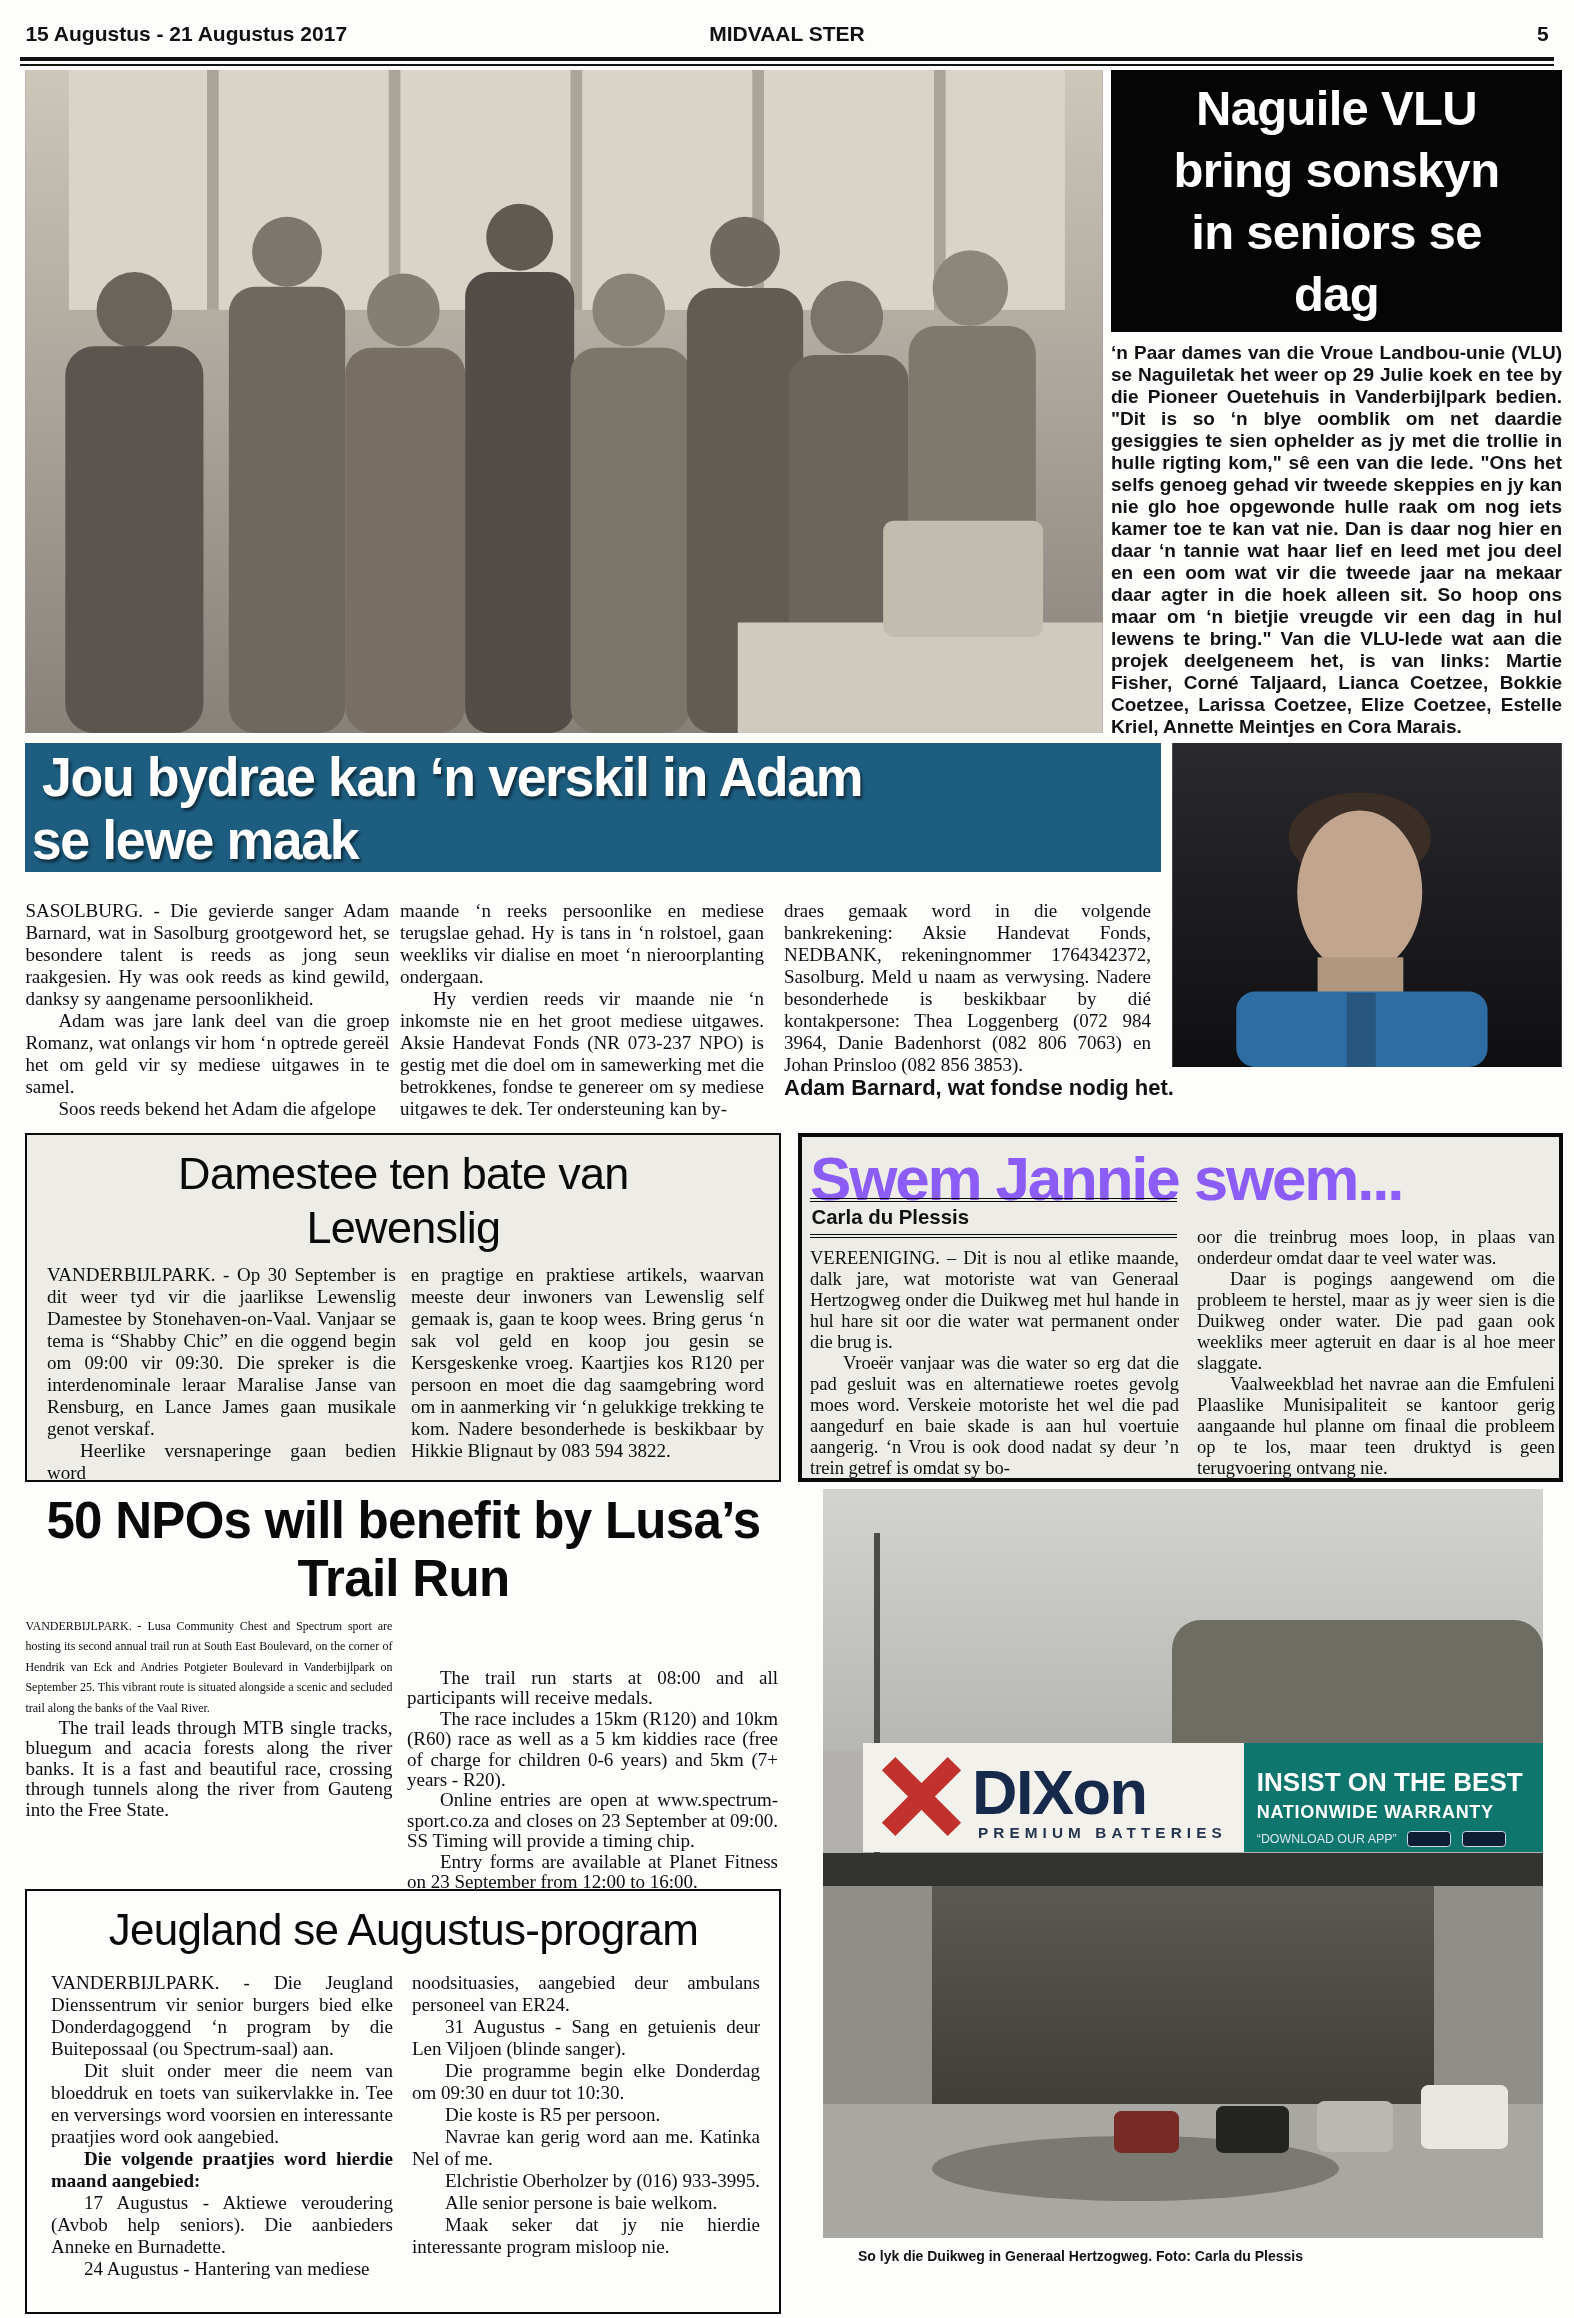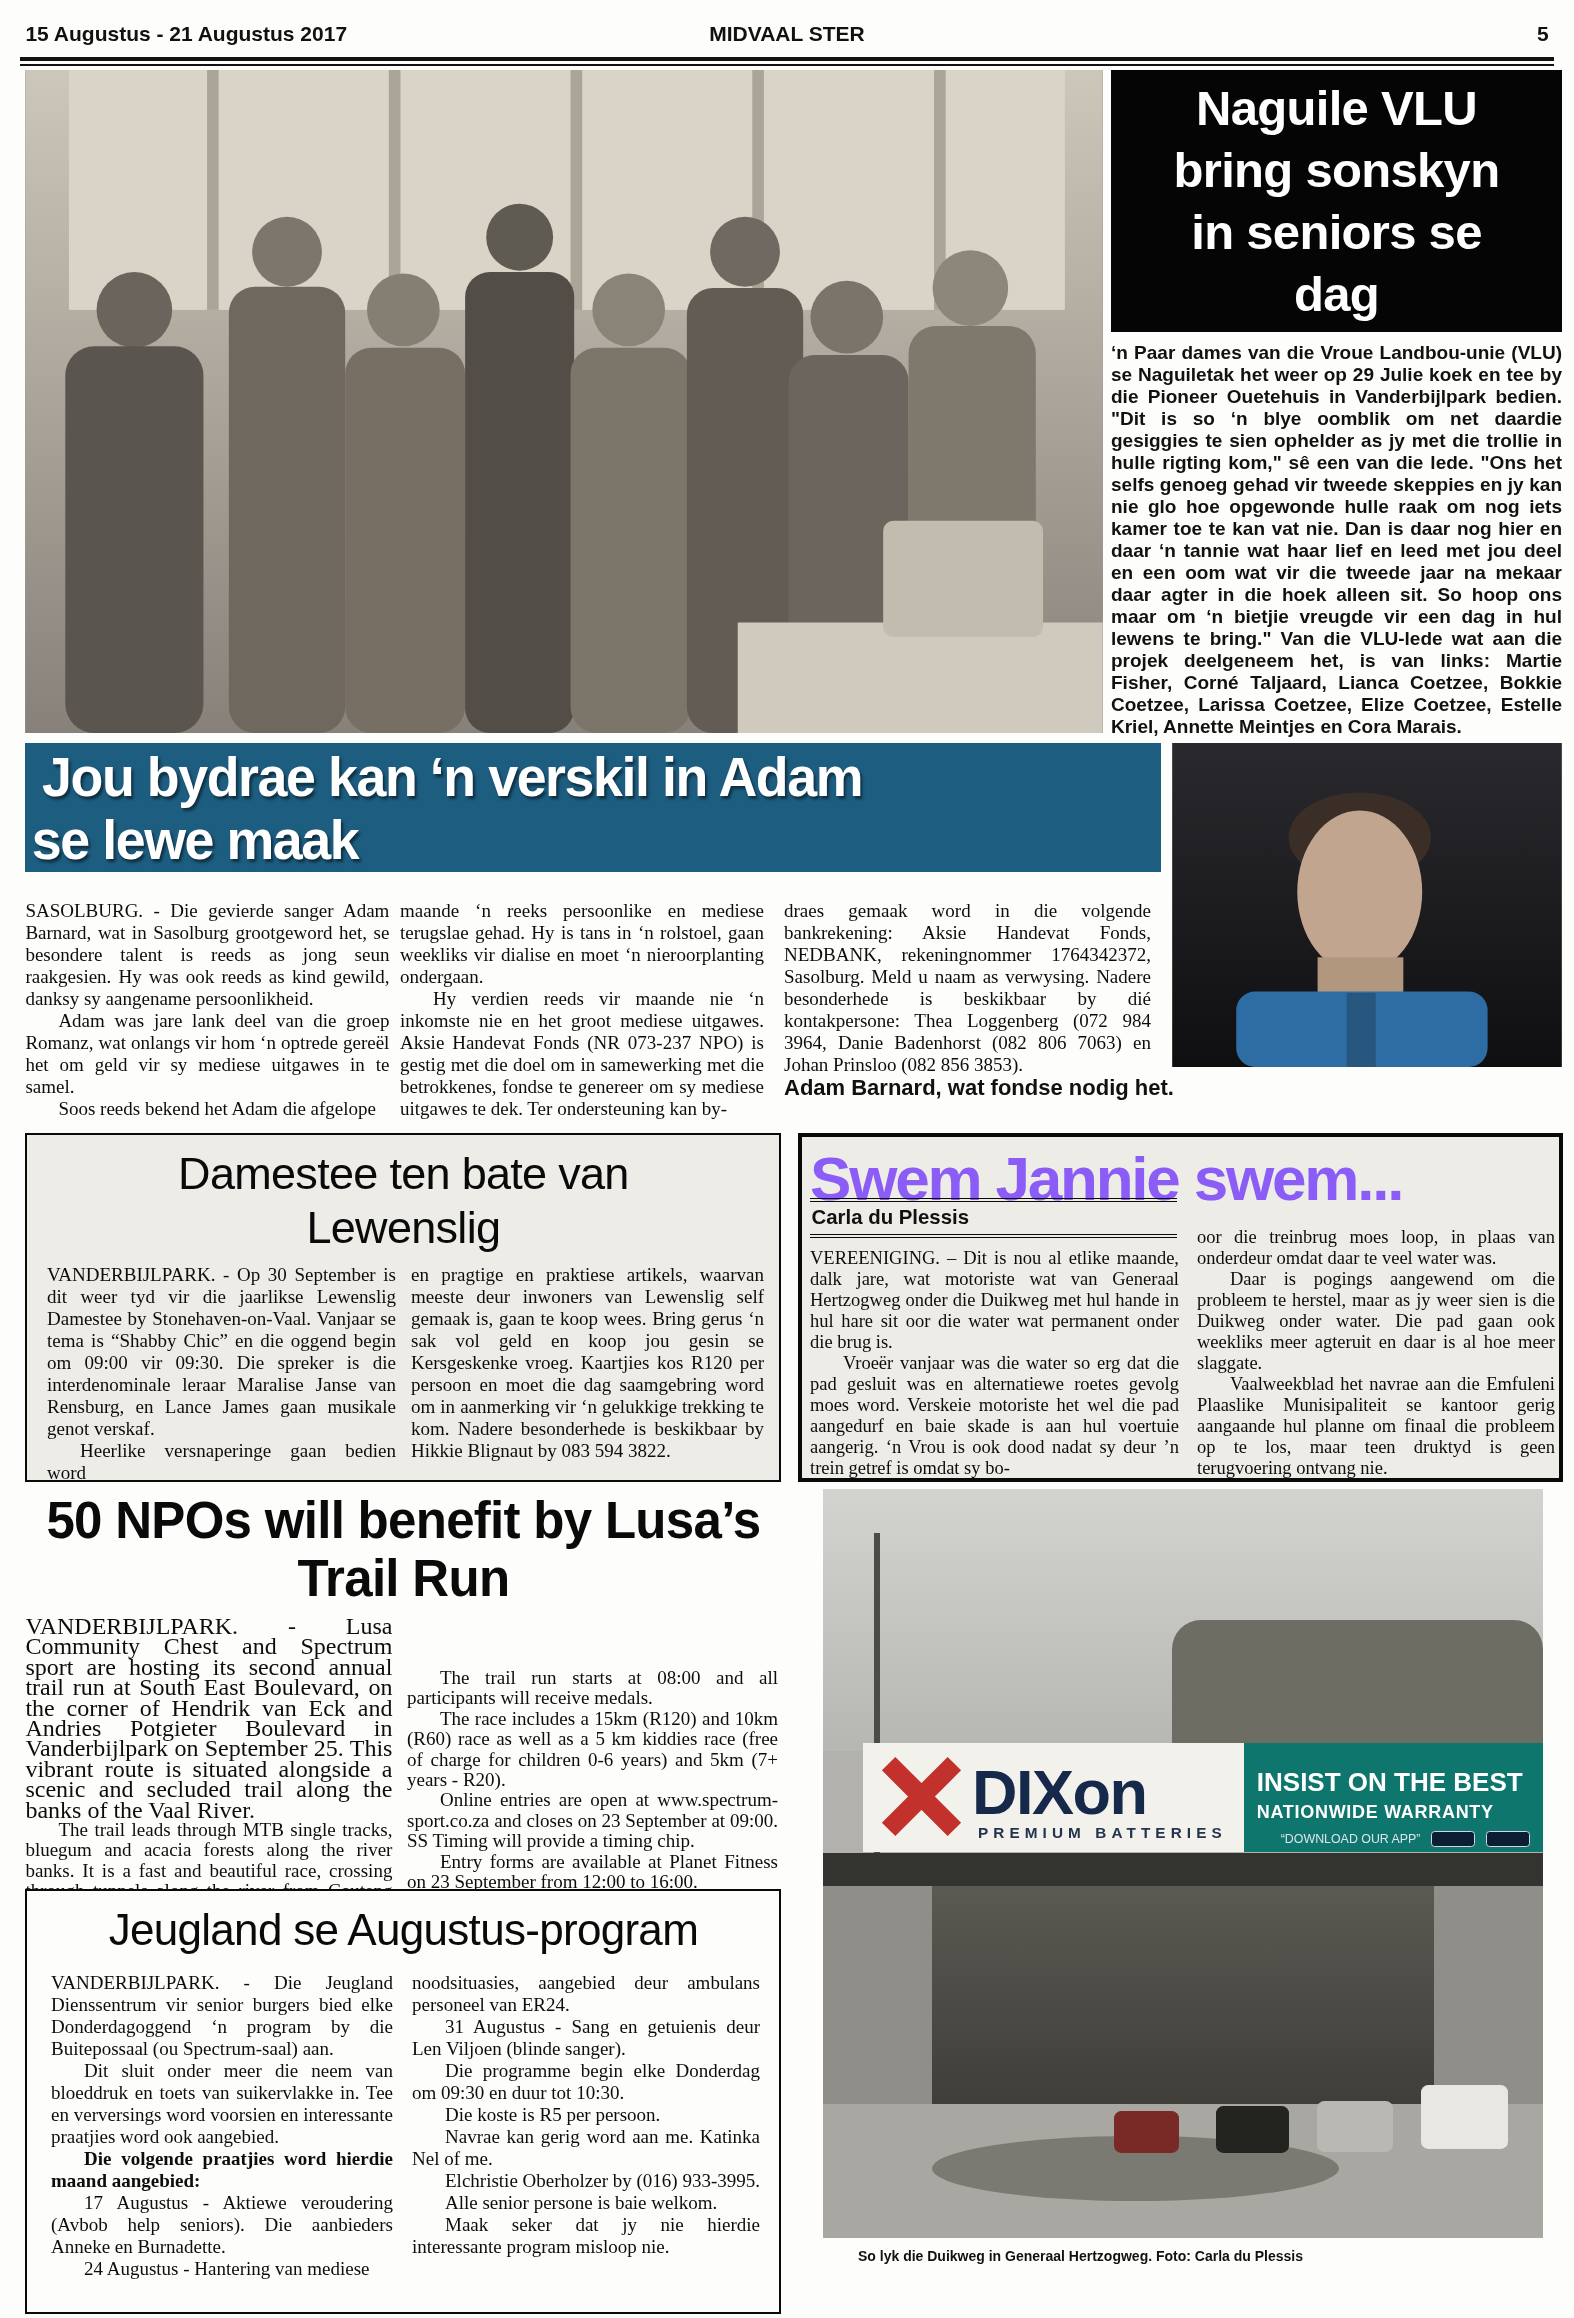--- a/index.html
+++ b/index.html
@@ -48,21 +48,21 @@
   .dx-banner{display:flex;}
   .dx-left{flex:0 0 56%;background:#f2f1ec;position:relative;}
   .dx-brand{position:absolute;left:109px;top:13px;font-size:63px;font-weight:bold;
             letter-spacing:-1.5px;color:#16294a;}
   .dx-tag{position:absolute;left:115px;top:81px;font-size:15.3px;letter-spacing:5.1px;color:#24344e;font-weight:bold;}
   .dx-x{position:absolute;left:13px;top:10.2px;width:87px;height:87px;}
   .dx-x div{position:absolute;left:36px;top:-2.9px;width:19px;height:93px;background:#c2312b;}
   .dx-right{flex:1;background:#0f766e;color:#fff;padding:24px 13px;box-sizing:border-box;}
   .dx-r1{font-size:26px;font-weight:bold;letter-spacing:0;}
   .dx-r2{font-size:18px;font-weight:bold;margin-top:4.4px;letter-spacing:0.7px;}
-  .dx-r3{font-size:12.4px;margin-top:7.3px;color:#dce4ef;text-align:right;}
+  .dx-r3{font-size:12.4px;margin-top:7.3px;color:#dce4ef;}
   .badge{display:inline-block;width:42px;height:14.5px;border:1.5px solid #cfd8e4;border-radius:3.6px;
          margin-left:7.3px;vertical-align:middle;background:#0d1d33;}
 </style>
 </head>
 <body>
 
 <div class="page">
 
   <div class="abs hdr" style="left:25.4px;">15 Augustus - 21 Augustus 2017</div>
   <div class="abs hdr" style="left:0;right:0;text-align:center;">MIDVAAL STER</div>
@@ -178,21 +178,21 @@
     <p style="font-size:18.5px;line-height:21px;">oor die treinbrug moes loop, in plaas van onderdeur omdat daar te veel water was.</p>
     <p class="ind" style="font-size:18.5px;line-height:21px;">Daar is pogings aangewend om die probleem te herstel, maar as jy weer sien is die Duikweg onder water. Die pad gaan ook weekliks meer agteruit en daar is al hoe meer slaggate.</p>
     <p class="ind" style="font-size:18.5px;line-height:21px;">Vaalweekblad het navrae aan die Emfuleni Plaaslike Munisipaliteit se kantoor gerig aangaande hul planne om finaal die probleem op te los, maar teen druktyd is geen terugvoering ontvang nie.</p>
   </div>
 
   <div class="abs lusa-h" style="left:25.4px;top:1492px;width:756px;">
     <div>50 NPOs will benefit by Lusa’s</div>
     <div>Trail Run</div>
   </div>
   <div class="abs col" style="left:25.4px;top:1616px;width:367px;">
-    <p style="font-size:24px;line-height:20.4px;">VANDERBIJLPARK. - Lusa Community Chest and Spectrum sport are hosting its second annual trail run at South East Boulevard, on the corner of Hendrik van Eck and Andries Potgieter Boulevard in Vanderbijlpark on September 25. This vibrant route is situated alongside a scenic and secluded trail along the banks of the Vaal River.</p>
+    <p style="font-size:12px;line-height:20.4px;">VANDERBIJLPARK. - Lusa Community Chest and Spectrum sport are hosting its second annual trail run at South East Boulevard, on the corner of Hendrik van Eck and Andries Potgieter Boulevard in Vanderbijlpark on September 25. This vibrant route is situated alongside a scenic and secluded trail along the banks of the Vaal River.</p>
     <p class="ind" style="font-size:19px;line-height:20.4px;">The trail leads through MTB single tracks, bluegum and acacia forests along the river banks. It is a fast and beautiful race, crossing through tunnels along the river from Gauteng into the Free State.</p>
   </div>
   <div class="abs col" style="left:407px;top:1648px;width:371px;margin-top:20px;">
     <p class="ind" style="font-size:19px;line-height:20.4px;">The trail run starts at 08:00 and all participants will receive medals.</p>
     <p class="ind" style="font-size:19px;line-height:20.4px;">The race includes a 15km (R120) and 10km (R60) race as well as a 5 km kiddies race (free of charge for children 0-6 years) and 5km (7+ years - R20).</p>
     <p class="ind" style="font-size:19px;line-height:20.4px;">Online entries are open at www.spectrum-sport.co.za and closes on 23 September at 09:00. SS Timing will provide a timing chip.</p>
     <p class="ind" style="font-size:19px;line-height:20.4px;">Entry forms are available at Planet Fitness on 23 September from 12:00 to 16:00.</p>
     <p class="ind" style="font-size:19px;line-height:20.4px;">The event will benefit more than 50 registered Non Profit Organisations.</p>
   </div>
 

